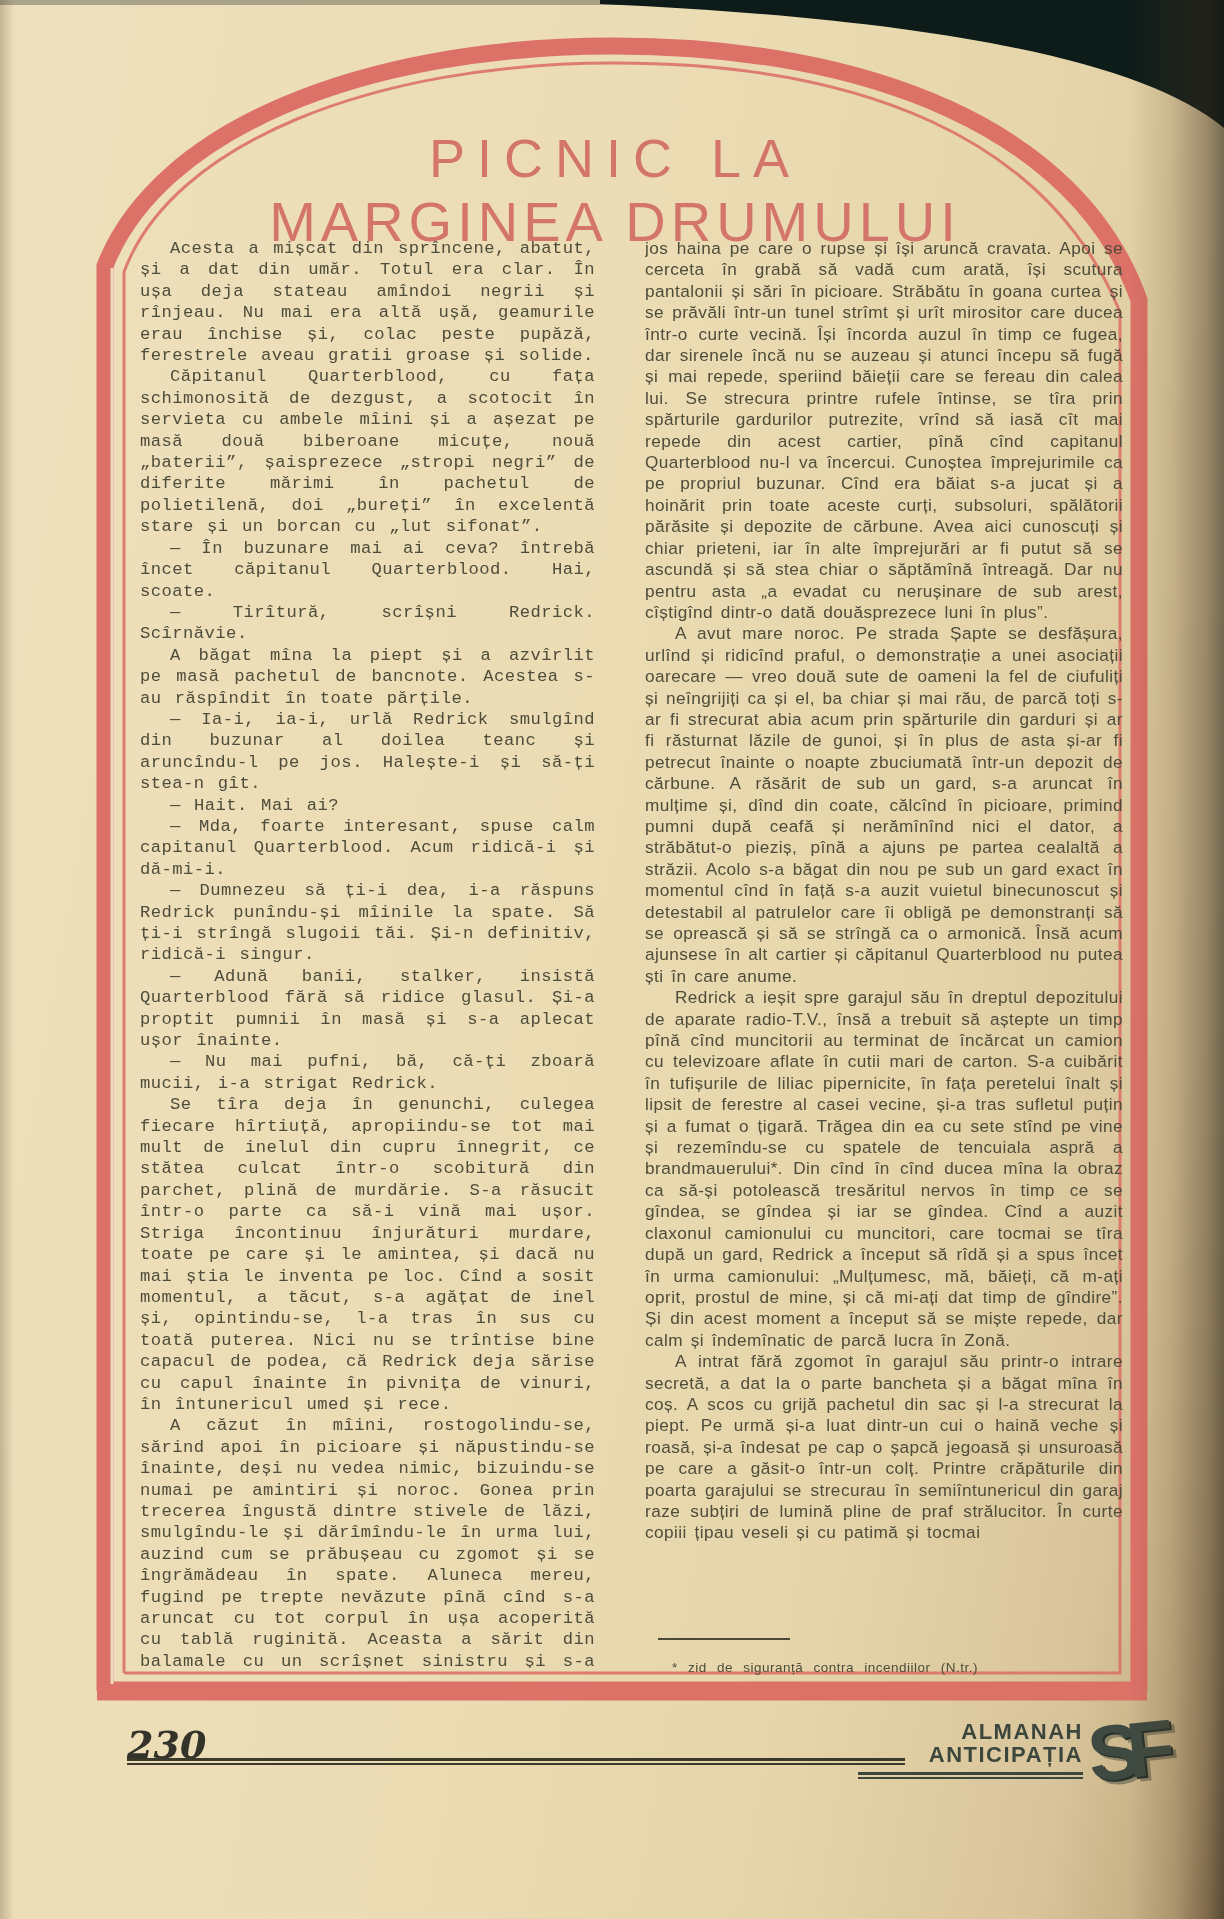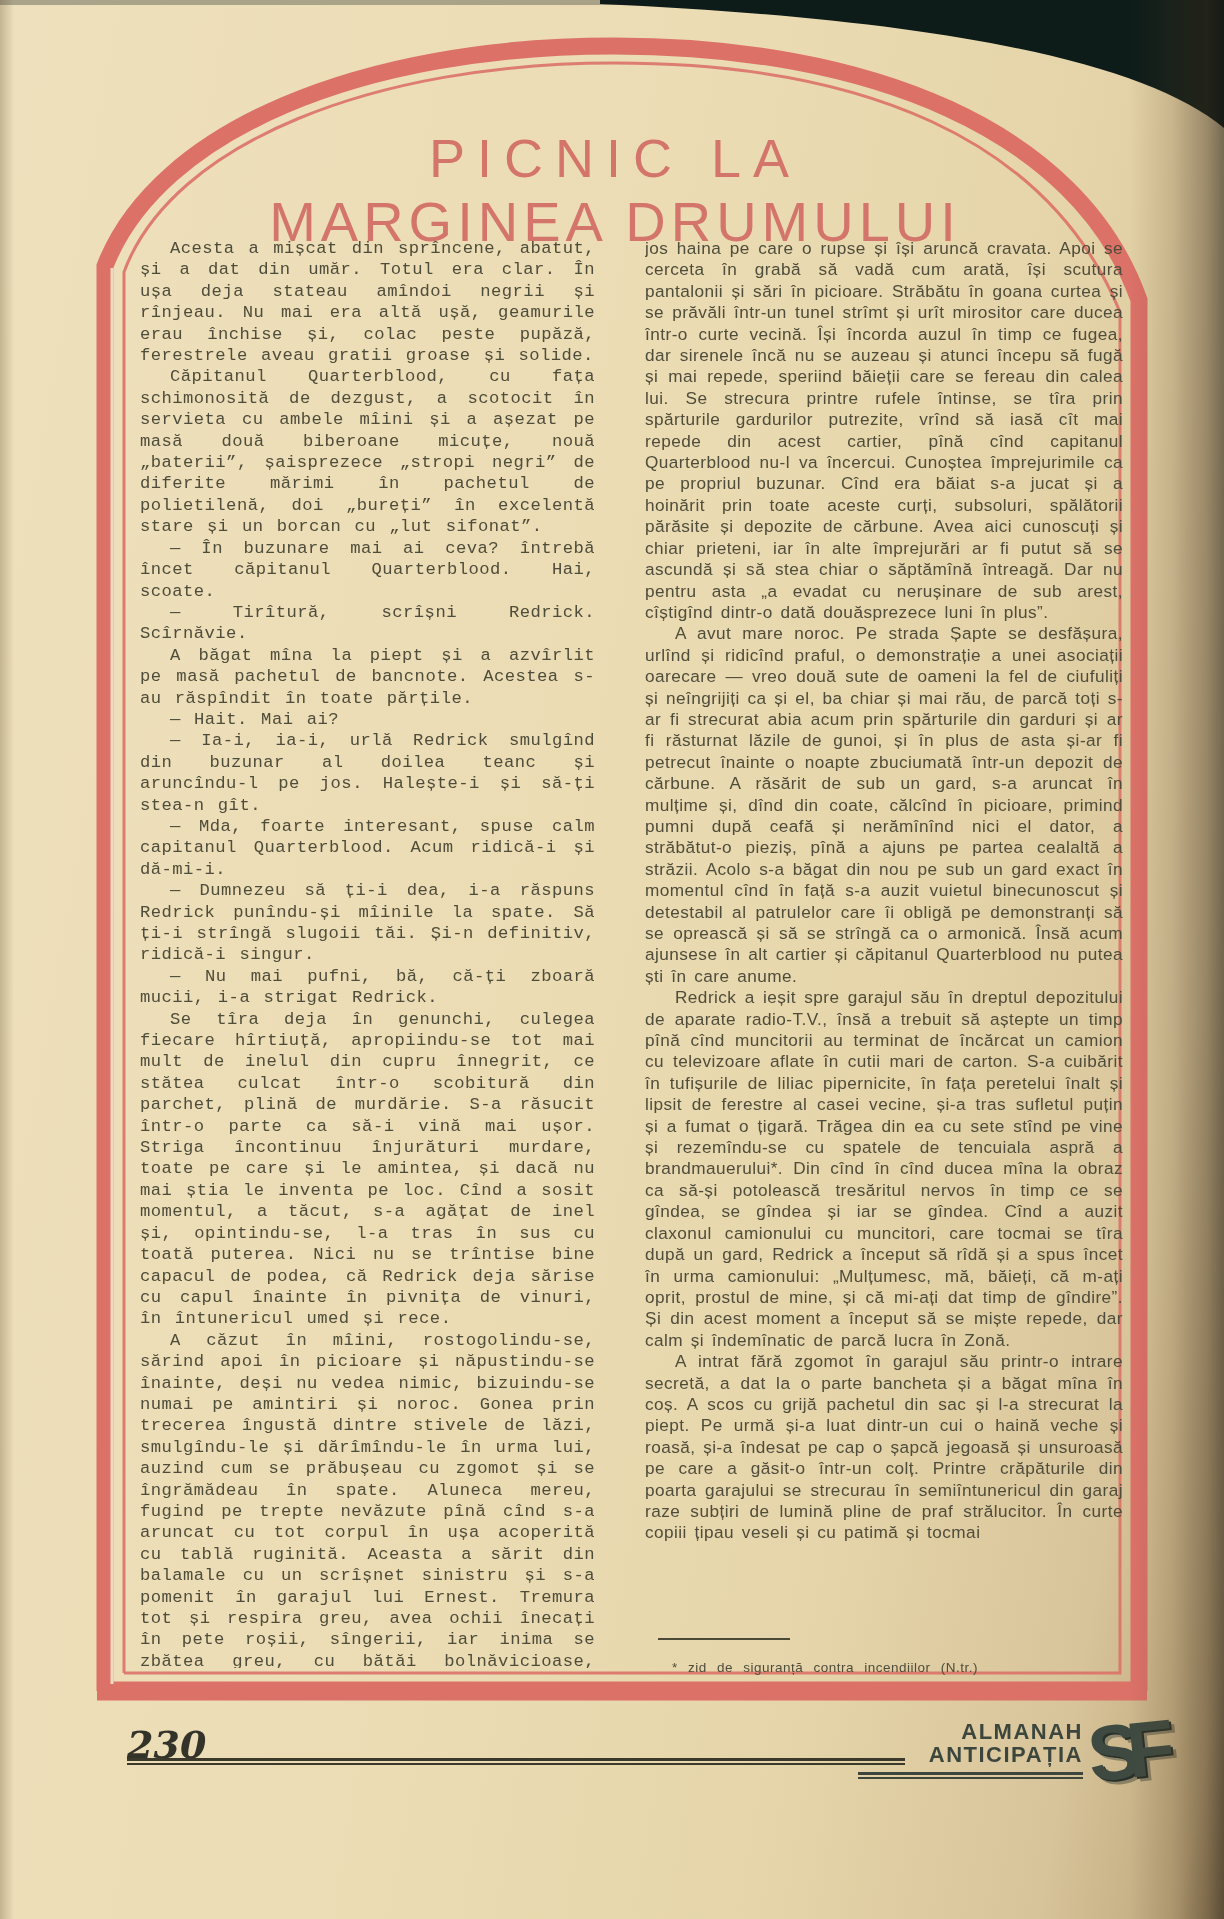--- a/index.html
+++ b/index.html
@@ -80,24 +80,25 @@
     <span class="t1">PICNIC LA</span>
     <span class="t2">MARGINEA DRUMULUI</span>
   </div>
 
   <div class="col col-left">
       <p>Acesta a mișcat din sprîncene, abatut, și a dat din umăr. Totul era clar. În ușa deja stateau amîndoi negrii și rînjeau. Nu mai era altă ușă, geamurile erau închise și, colac peste pupăză, ferestrele aveau gratii groase și solide.</p>
       <p>Căpitanul Quarterblood, cu fața schimonosită de dezgust, a scotocit în servieta cu ambele mîini și a așezat pe masă două biberoane micuțe, nouă „baterii”, șaisprezece „stropi negri” de diferite mărimi în pachetul de polietilenă, doi „bureți” în excelentă stare și un borcan cu „lut sifonat”.</p>
       <p>— În buzunare mai ai ceva? întrebă încet căpitanul Quarterblood. Hai, scoate.</p>
       <p>— Tirîtură, scrîșni Redrick. Scîrnăvie.</p>
       <p>A băgat mîna la piept și a azvîrlit pe masă pachetul de bancnote. Acestea s-au răspîndit în toate părțile.</p>
+      <p>— Ia-i, ia-i, urlă Redrick smulgînd din buzunar al doilea teanc și aruncîndu-l pe jos. Halește-i și să-ți stea-n gît.</p>
       <p>— Hait. Mai ai?</p>
-      <p>— Ia-i, ia-i, urlă Redrick smulgînd din buzunar al doilea teanc și aruncîndu-l pe jos. Halește-i și să-ți stea-n gît.</p>
       <p>— Mda, foarte interesant, spuse calm capitanul Quarterblood. Acum ridică-i și dă-mi-i.</p>
       <p>— Dumnezeu să ți-i dea, i-a răspuns Redrick punîndu-și mîinile la spate. Să ți-i strîngă slugoii tăi. Și-n definitiv, ridică-i singur.</p>
+      <p>— Adună banii, stalker, insistă Quarterblood fără să ridice glasul. Și-a proptit pumnii în masă și s-a aplecat ușor înainte.</p>
       <p>— Nu mai pufni, bă, că-ți zboară mucii, i-a strigat Redrick.</p>
       <p>Se tîra deja în genunchi, culegea fiecare hîrtiuță, apropiindu-se tot mai mult de inelul din cupru înnegrit, ce stătea culcat într-o scobitură din parchet, plină de murdărie. S-a răsucit într-o parte ca să-i vină mai ușor. Striga încontinuu înjurături murdare, toate pe care și le amintea, și dacă nu mai știa le inventa pe loc. Cînd a sosit momentul, a tăcut, s-a agățat de inel și, opintindu-se, l-a tras în sus cu toată puterea. Nici nu se trîntise bine capacul de podea, că Redrick deja sărise cu capul înainte în pivnița de vinuri, în întunericul umed și rece.</p>
       <p>A căzut în mîini, rostogolindu-se, sărind apoi în picioare și năpustindu-se înainte, deși nu vedea nimic, bizuindu-se numai pe amintiri și noroc. Gonea prin trecerea îngustă dintre stivele de lăzi, smulgîndu-le și dărîmîndu-le în urma lui, auzind cum se prăbușeau cu zgomot și se îngrămădeau în spate. Aluneca mereu, fugind pe trepte nevăzute pînă cînd s-a aruncat cu tot corpul în ușa acoperită cu tablă ruginită. Aceasta a sărit din balamale cu un scrîșnet sinistru și s-a pomenit în garajul lui Ernest. Tremura tot și respira greu, avea ochii înecați în pete roșii, sîngerii, iar inima se zbătea greu, cu bătăi bolnăvicioase, stîndu-i parcă în gît și înăbușindu-l. Nu s-a oprit încă nici o secundă, repezindu-se imediat spre un colț îndepărtat, acolo unde zăcea un munte de vechituri. Îl dărîmă cu mîinile zdrelite și scoase la iveală o spărtură în peretele garajului, unde erau smulse cîteva scînduri. Se culcă pe burtă si se tîrî prin gaură, auzind cum se rupe ceva din haina lui, dar deja nu-l mai interesa nimic. Era în curtea strîmtă ca un șanț, plină cu lăzi de gunoaie. Se aruncă printre ele, își dădu</p>
     </div>
   <div class="col col-right">
       <p class="noindent">jos haina pe care o rupse și își aruncă cravata. Apoi se cerceta în grabă să vadă cum arată, își scutura pantalonii și sări în picioare. Străbătu în goana curtea și se prăvăli într-un tunel strîmt și urît mirositor care ducea într-o curte vecină. Își încorda auzul în timp ce fugea, dar sirenele încă nu se auzeau și atunci începu să fugă și mai repede, speriind băieții care se fereau din calea lui. Se strecura printre rufele întinse, se tîra prin spărturile gardurilor putrezite, vrînd să iasă cît mai repede din acest cartier, pînă cînd capitanul Quarterblood nu-l va încercui. Cunoștea împrejurimile ca pe propriul buzunar. Cînd era băiat s-a jucat și a hoinărit prin toate aceste curți, subsoluri, spălătorii părăsite și depozite de cărbune. Avea aici cunoscuți și chiar prieteni, iar în alte împrejurări ar fi putut să se ascundă și să stea chiar o săptămînă întreagă. Dar nu pentru asta „a evadat cu nerușinare de sub arest, cîștigînd dintr-o dată douăsprezece luni în plus”.</p>
       <p>A avut mare noroc. Pe strada Șapte se desfășura, urlînd și ridicînd praful, o demonstrație a unei asociații oarecare — vreo două sute de oameni la fel de ciufuliți și neîngrijiți ca și el, ba chiar și mai rău, de parcă toți s-ar fi strecurat abia acum prin spărturile din garduri și ar fi răsturnat lăzile de gunoi, și în plus de asta și-ar fi petrecut înainte o noapte zbuciumată într-un depozit de cărbune. A răsărit de sub un gard, s-a aruncat în mulțime și, dînd din coate, călcînd în picioare, primind pumni după ceafă și nerămînînd nici el dator, a străbătut-o pieziș, pînă a ajuns pe partea cealaltă a străzii. Acolo s-a băgat din nou pe sub un gard exact în momentul cînd în față s-a auzit vuietul binecunoscut și detestabil al patrulelor care îi obligă pe demonstranți să se oprească și să se strîngă ca o armonică. Însă acum ajunsese în alt cartier și căpitanul Quarterblood nu putea ști în care anume.</p>
       <p>Redrick a ieșit spre garajul său în dreptul depozitului de aparate radio-T.V., însă a trebuit să aștepte un timp pînă cînd muncitorii au terminat de încărcat un camion cu televizoare aflate în cutii mari de carton. S-a cuibărit în tufișurile de liliac pipernicite, în fața peretelui înalt și lipsit de ferestre al casei vecine, și-a tras sufletul puțin și a fumat o țigară. Trăgea din ea cu sete stînd pe vine și rezemîndu-se cu spatele de tencuiala aspră a brandmauerului*. Din cînd în cînd ducea mîna la obraz ca să-și potolească tresăritul nervos în timp ce se gîndea, se gîndea și iar se gîndea. Cînd a auzit claxonul camionului cu muncitori, care tocmai se tîra după un gard, Redrick a început să rîdă și a spus încet în urma camionului: „Mulțumesc, mă, băieți, că m-ați oprit, prostul de mine, și că mi-ați dat timp de gîndire”. Și din acest moment a început să se miște repede, dar calm și îndemînatic de parcă lucra în Zonă.</p>
       <p>A intrat fără zgomot în garajul său printr-o intrare secretă, a dat la o parte bancheta și a băgat mîna în coș. A scos cu grijă pachetul din sac și l-a strecurat la piept. Pe urmă și-a luat dintr-un cui o haină veche și roasă, și-a îndesat pe cap o șapcă jegoasă și unsuroasă pe care a găsit-o într-un colț. Printre crăpăturile din poarta garajului se strecurau în semiîntunericul din garaj raze subțiri de lumină pline de praf strălucitor. În curte copiii țipau veseli și cu patimă și tocmai</p>
     </div>

